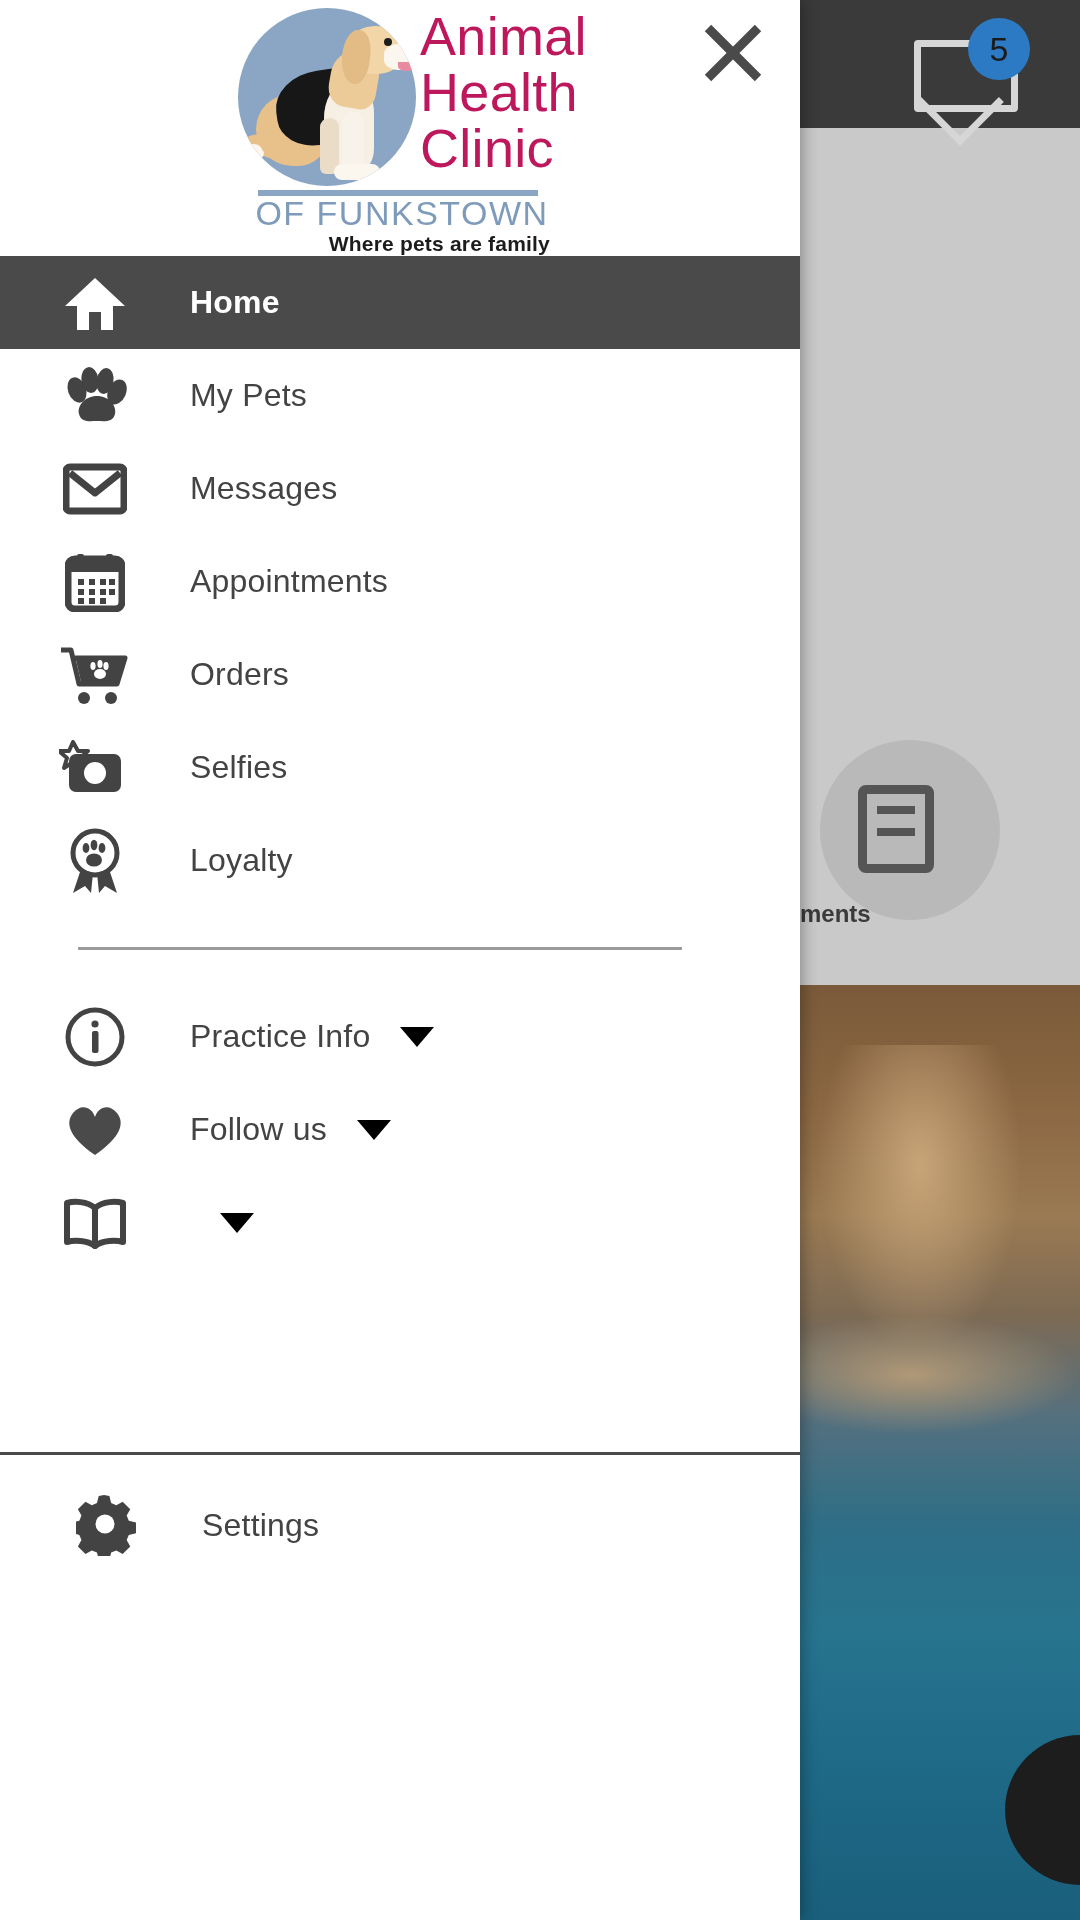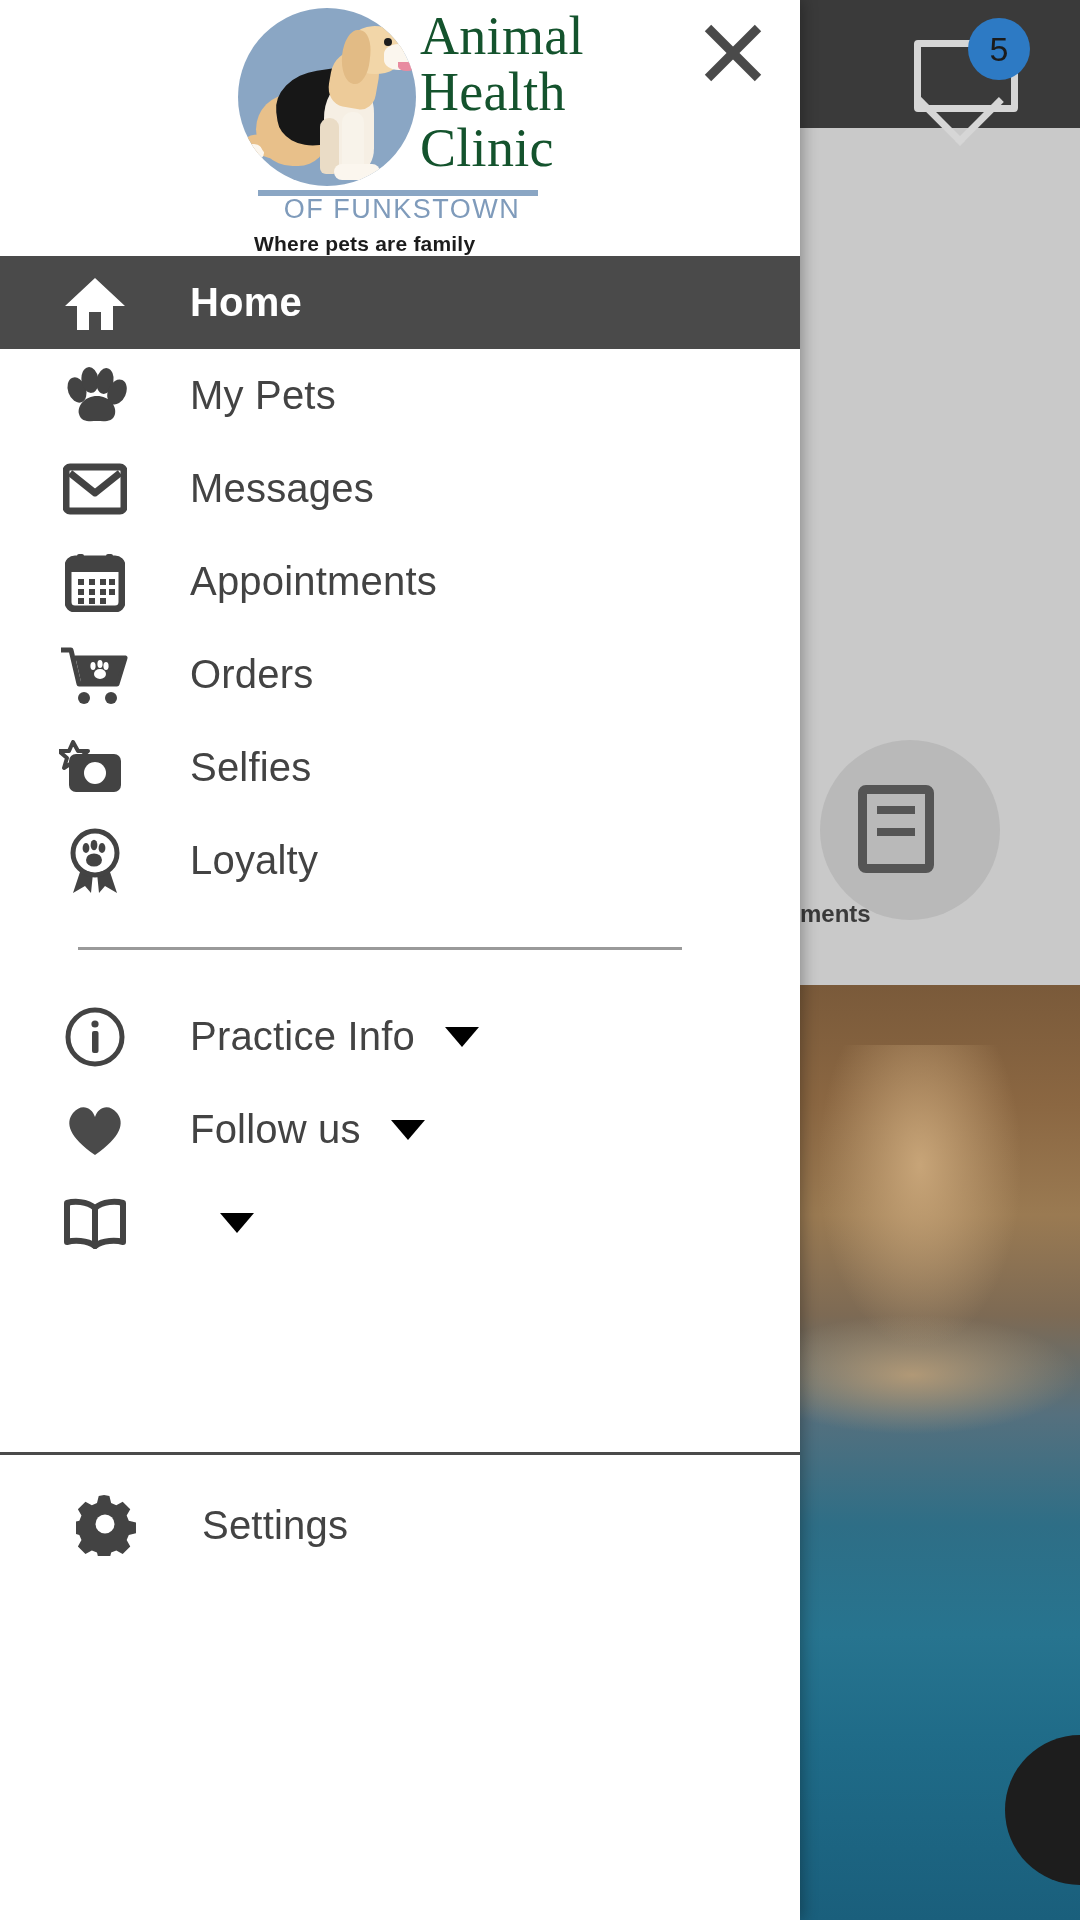--- a/index.html
+++ b/index.html
@@ -212,41 +212,41 @@
     background:#fbf6ee; border-radius:50%;
   }
   .dog-paw {
     position:absolute; left:96px; top:156px;
     width:46px; height:16px;
     background:#fbf6ee; border-radius:10px;
   }
 
   .logo-words {
     position:absolute; left:188px; top:4px;
-    color:#14532d;
-    font-family:Liberation Serif, serif;
+    color:#be185d;
+    font-family:Liberation Sans, sans-serif;
     font-size:54px; line-height:56px;
     letter-spacing:.3px;
   }
   .logo-words div { white-space:nowrap; }
 
   .logo-rule {
     position:absolute; left:26px; top:186px;
     width:280px; height:6px; background:#8aa6c4;
   }
   .logo-sub {
     position:absolute; left:22px; top:190px;
     width:296px; text-align:center;
     color:#7f9bbb;
     font-family:"Liberation Sans", sans-serif;
-    font-size:27px; letter-spacing:1.5px;
+    font-size:34px; letter-spacing:1.5px;
   }
   .logo-tag {
     position:absolute; left:22px; top:228px;
-    width:296px; text-align:left;
+    width:296px; text-align:right;
     color:#1c1c1c;
     font-size:21px; font-weight:bold; letter-spacing:.2px;
   }
 
   
   #close-btn {
     position:absolute; right:22px; top:8px;
     width:90px; height:90px;
     cursor:pointer;
   }
@@ -264,21 +264,21 @@
   .nav-item.active {
     background:#4a4a4a;
     box-shadow:0 2px 0 #2e2e2e;
   }
   .nav-icon {
     width:190px;
     display:flex; align-items:center; justify-content:center;
     flex:0 0 190px;
   }
   .nav-label {
-    font-size:40px;
+    font-size:32px;
     color:#434343;
     letter-spacing:.2px;
     white-space:nowrap;
   }
   .nav-item.active .nav-label { color:#ffffff; font-weight:bold; }
   .caret {
     margin-left:30px;
     width:0; height:0;
     border-left:17px solid transparent;
     border-right:17px solid transparent;

